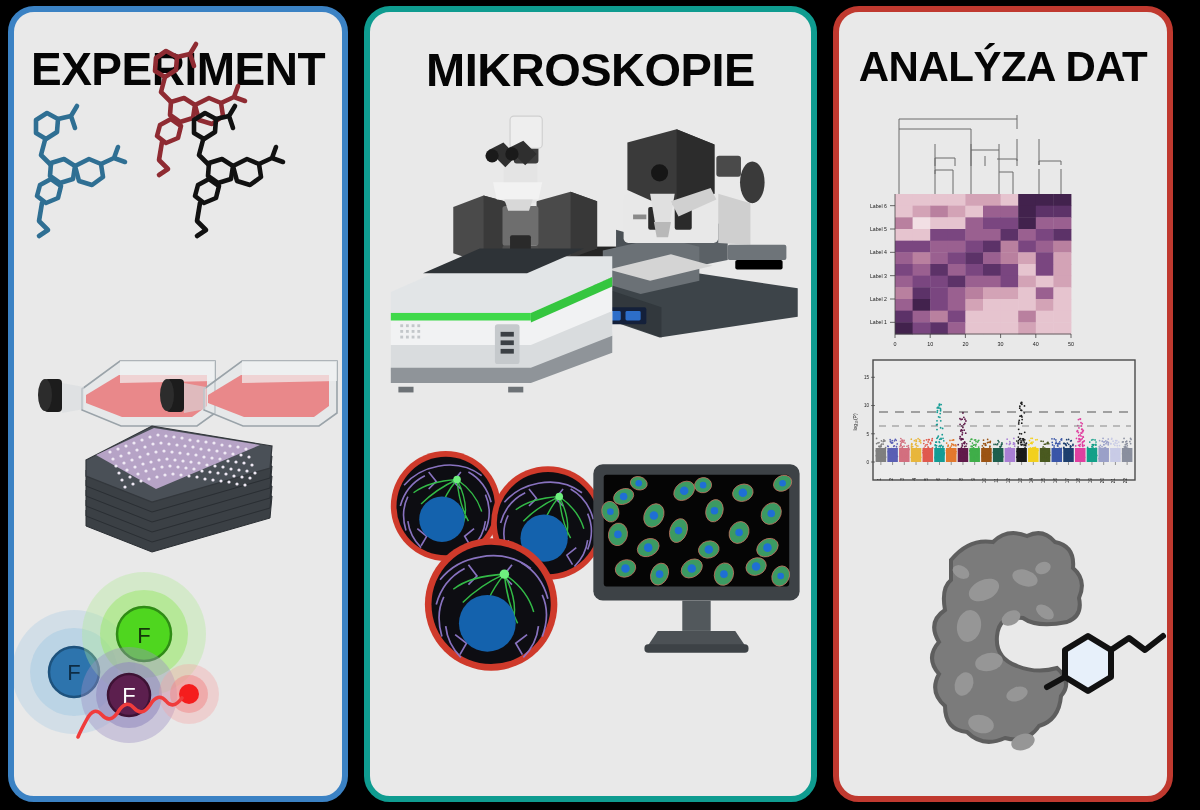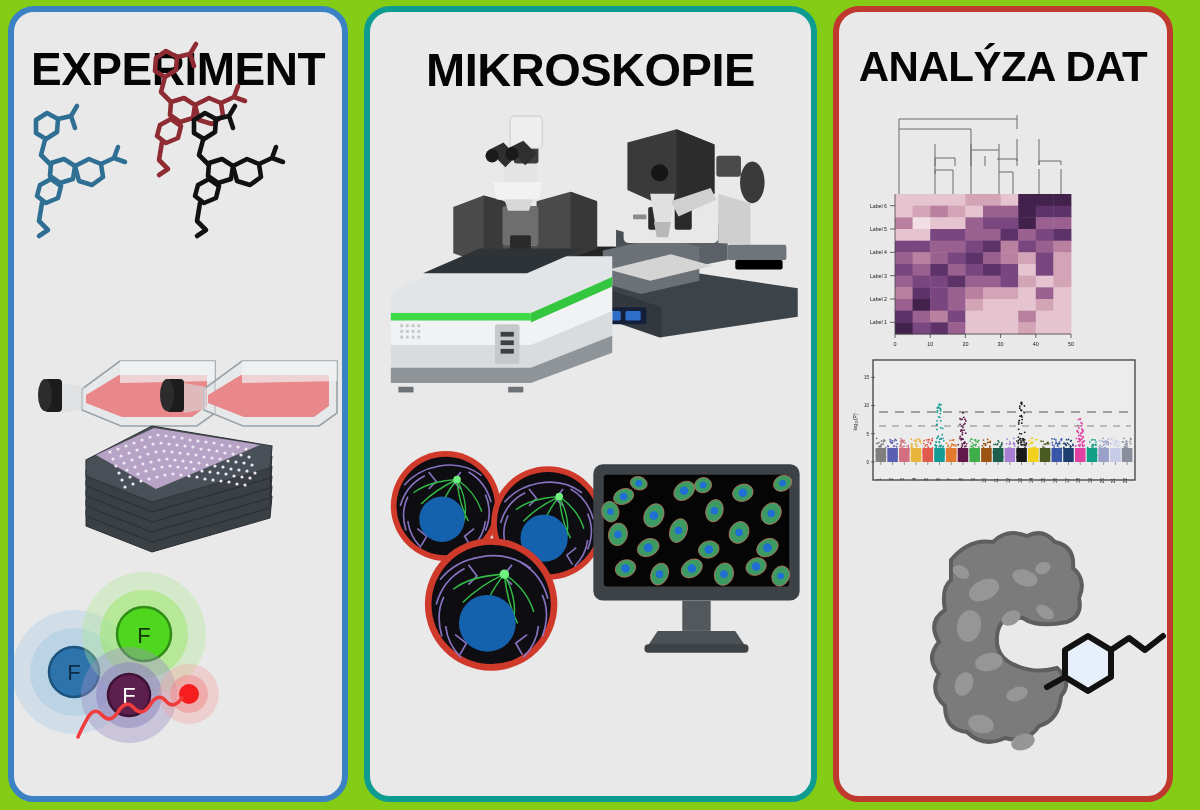--- a/index.html
+++ b/index.html
@@ -8,21 +8,21 @@
     background:#ffffff;
     font-family:"Liberation Sans", sans-serif;
     overflow:hidden;
   }
   .figure {
     position:relative;
     width:1200px; height:810px;
     display:flex;
     gap:16px;
     padding:6px 8px 8px 8px;
-    background:#84cc16;
+    background:#000000;
   }
   .panel {
     position:relative;
     background:#e9e9e9;
     border-radius:26px;
     border:6px solid #3b82c4;
     overflow:hidden;
     flex:0 0 auto;
   }
   .panel.p1 { width:340px; border-color:#3b82c4; }

